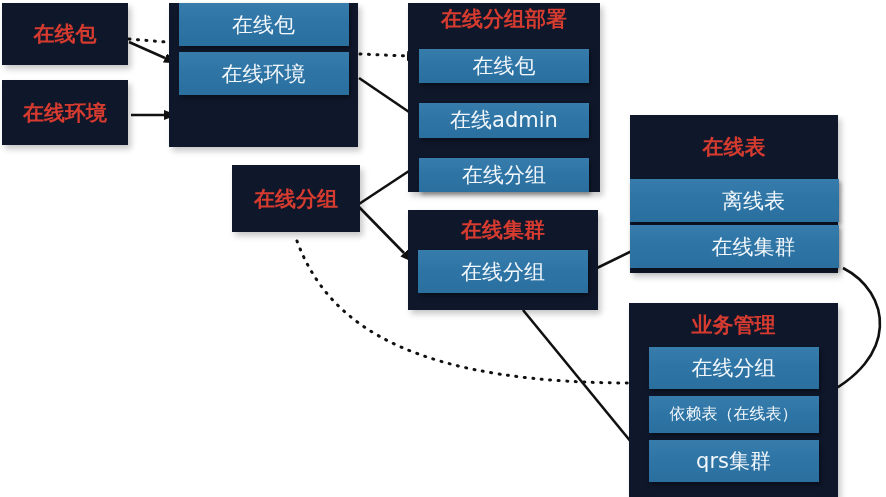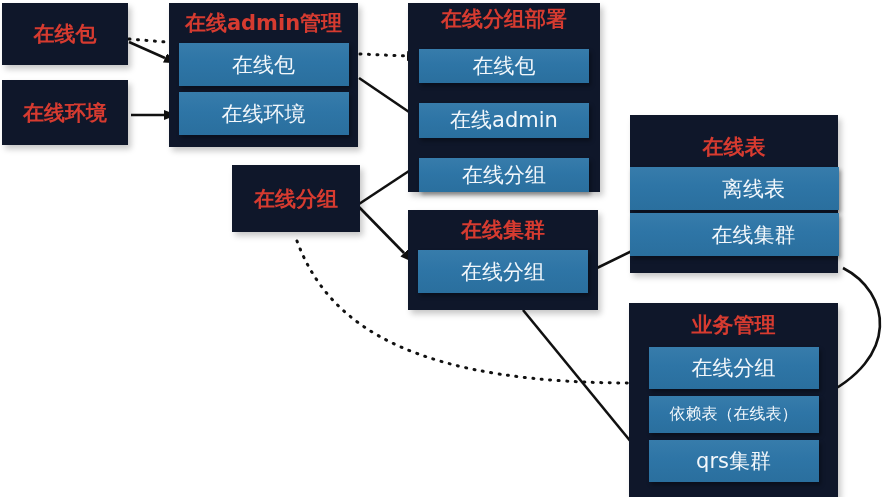--- a/index.html
+++ b/index.html
@@ -44,21 +44,21 @@
   #g-deploy { left:408px; top:3px;  width:192px; height:189px;gap:13px; }
   #g-deploy .group-title { height:40px; }
   #g-deploy .item { height:42px; }
   #g-deploy .item + .item { margin-top:7px; }
 
   #g-cluster { left:408px; top:210px; width:190px; height:100px; }
   #g-cluster .group-title { height:40px; }
   #g-cluster .item { height:43px; }
 
   #g-table { left:630px; top:115px; width:208px; height:158px; }
-  #g-table .group-title { height:40px;margin-top:12px; }
+  #g-table .group-title { height:64px; }
   #g-table .item { height:43px;padding-left:39px; }
   #g-table .item + .item { margin-top:3px; }
 
   #g-biz { left:629px; top:303px; width:209px; height:194px; }
   #g-biz .group-title { height:44px; }
   #g-biz .item { height:42px; }
   #g-biz .item + .item { margin-top:7px; }
   #g-biz .item-small { height:37px; }
 
   #edges { position:absolute; left:0; top:0; width:886px; height:497px; pointer-events:none; }
@@ -93,21 +93,20 @@
     <span>在线包</span>
   </div>
   <div class="node" id="n-env">
     <span>在线环境</span>
   </div>
   <div class="node" id="n-group">
     <span>在线分组</span>
   </div>
 
   <div class="group" id="g-admin">
-    <div class="group-title">在线admin管理</div>
     <div class="item">在线包</div>
     <div class="item">在线环境</div>
   </div>
 
   <div class="group" id="g-deploy">
     <div class="group-title">在线分组部署</div>
     <div class="item">在线包</div>
     <div class="item">在线admin</div>
     <div class="item">在线分组</div>
   </div>

